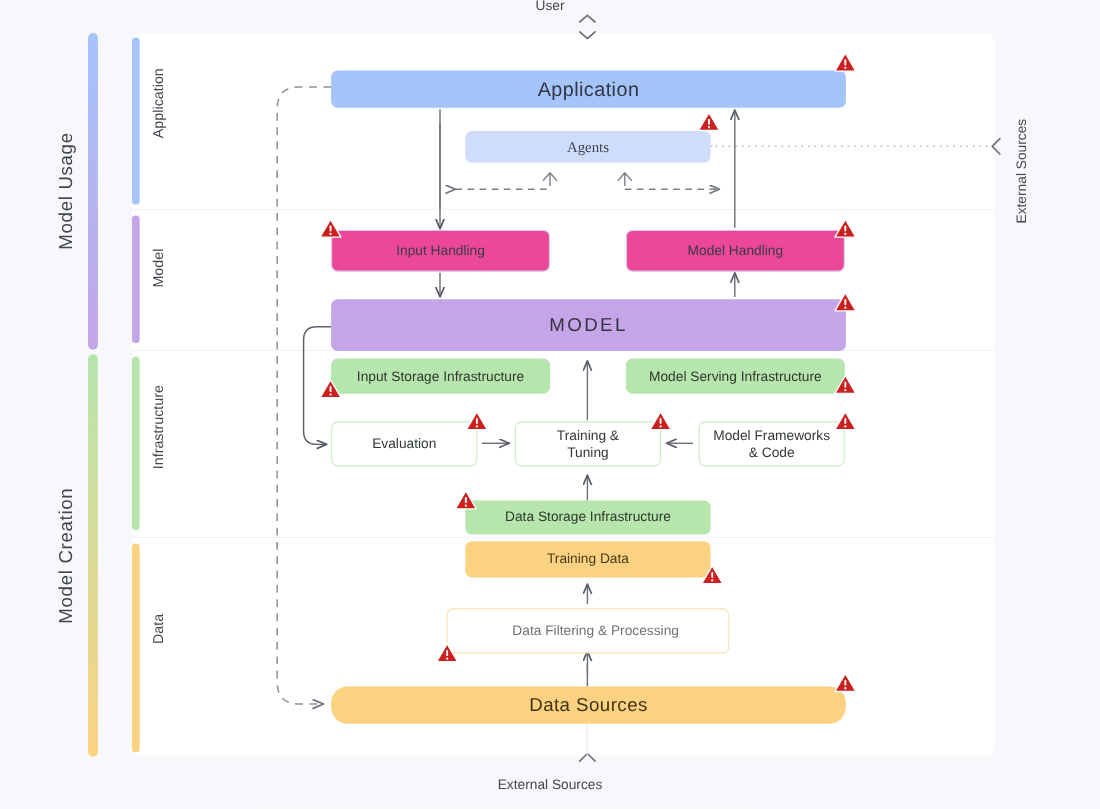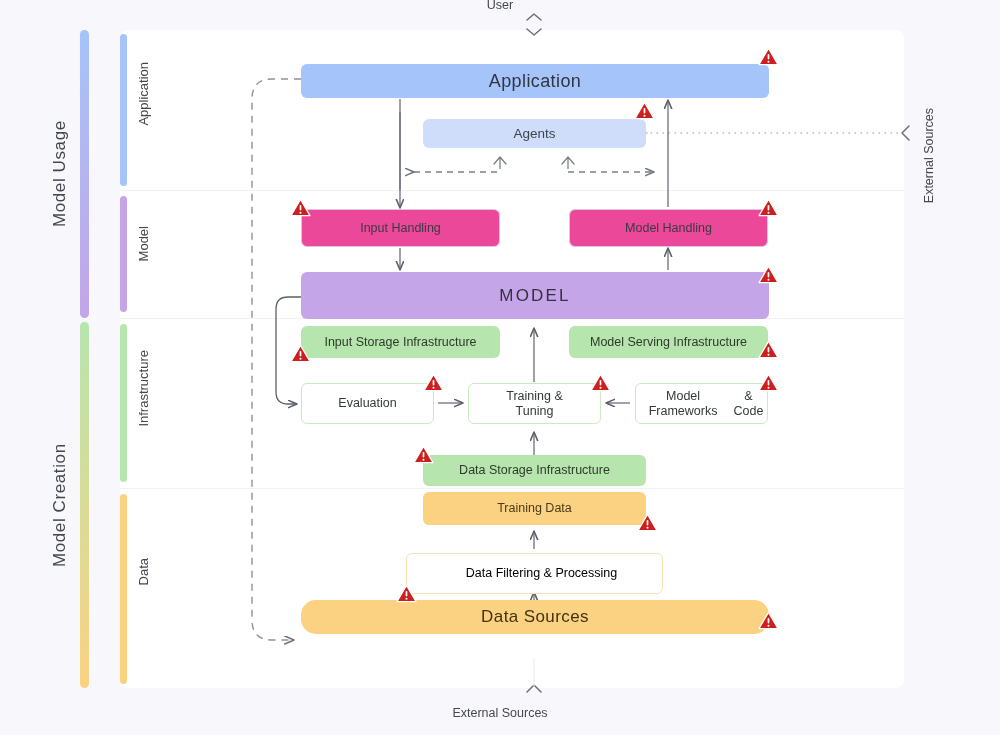--- a/index.html
+++ b/index.html
@@ -45,28 +45,28 @@
   }
 
   
   .node {
     position: absolute;
     display: flex; align-items: center; justify-content: center;
     text-align: center; line-height: 1.15;
     border-radius: 6px;
   }
   .n-app   { background: #a5c4fa; color: #303641; font-size: 18px; letter-spacing:.4px;}
-  .n-agent { background: #cfddfb; color: #3d4450; font-size: 13.5px; }
+  .n-agent { background: #cfddfb; color: #3d4450; font-size: 13.5px; font-family: Liberation Serif, serif; }
   .n-model { background: #c3a5e8; color: #39303f; font-size: 17px; letter-spacing: 2.2px; }
   .n-green { background: #b7e5ae; color: #2f3a2c; font-size: 12.5px; }
   .n-yellowf{ background: #fbd281; color: #4a3a16; font-size: 12.5px; }
   .n-ysrc  { background: #fbd281; color: #413312; font-size: 17px; letter-spacing:.4px;}
   .o-purple{ background:#ec4899; border: 1px solid #d7c6ef; color:#3c3a44; font-size: 12.5px;}
   .o-green { background:#fff; border: 1px solid #cce9c4; color:#33383a; font-size: 12.5px;}
-  .o-yellow{ background:#fff; border: 1px solid #f8e1b2; color:#000000; font-size: 12.5px; padding-left: 14px;}
+  .o-yellow{ background:#fff; border: 1px solid #f8e1b2; color:#737373; font-size: 12.5px; padding-left: 14px;}
 
   
   .warn { position: absolute; width: 21px; height: 19px; }
 
   
   .cap {
     position: absolute; font-size: 12.5px; color: #45484f; white-space: nowrap;
   }
   .cap-v {
     position: absolute; font-size: 12.5px; color: #45484f; white-space: nowrap;
@@ -180,32 +180,32 @@
 
   <div class="node n-green" style="left:569px; top:326px; width:199px; height:32px;">Model Serving Infrastructure</div>
 
   <div class="node o-green" style="left:301px; top:383px; width:133px; height:41px;">Evaluation</div>
 
   <div class="node o-green" style="left:468px; top:383px; width:133px; height:41px; flex-direction:column;">
     <span>Training &amp;</span>
     <span>Tuning</span>
   </div>
 
-  <div class="node o-green" style="left:635px; top:383px; width:133px; height:41px; flex-direction:row;">
+  <div class="node o-green" style="left:635px; top:383px; width:133px; height:41px; flex-direction:column;">
     <span>Model Frameworks</span>
     <span>&amp; Code</span>
   </div>
 
   <div class="node n-green" style="left:423px; top:455px; width:223px; height:31px;">Data Storage Infrastructure</div>
 
   <div class="node n-yellowf" style="left:423px; top:492px; width:223px; height:33px;">Training Data</div>
 
   <div class="node o-yellow" style="left:406px; top:553px; width:257px; height:41px;">Data Filtering &amp; Processing</div>
 
-  <div class="node n-ysrc" style="left:301px; top:600px; width:468px; height:34px;border-radius:15px;">Data Sources</div>
+  <div class="node n-ysrc" style="left:301px; top:624px; width:468px; height:34px;border-radius:15px;">Data Sources</div>
 
   <div class="warn" style="left:758px; top:47px;">
     <svg viewBox="0 0 24 22" width="21" height="19">
         <path d="M12 1.6 L23 20.4 H1 Z" fill="#cc1f1f" stroke="#ffffff" stroke-width="1.4" stroke-linejoin="round"></path>
         <rect x="11" y="8" width="2" height="6.4" rx="1" fill="#fff"></rect>
         <circle cx="12" cy="17" r="1.2" fill="#fff"></circle>
       </svg>
   </div>
   <div class="warn" style="left:634px; top:101px;">
     <svg viewBox="0 0 24 22" width="21" height="19">

